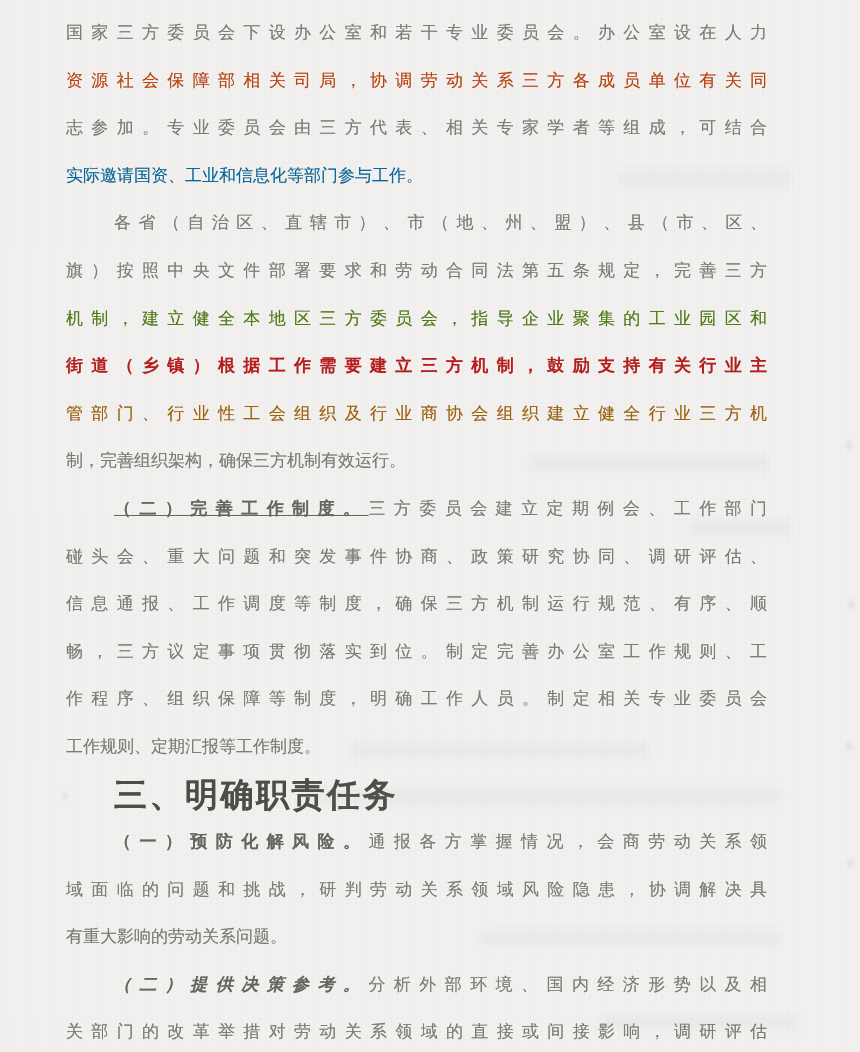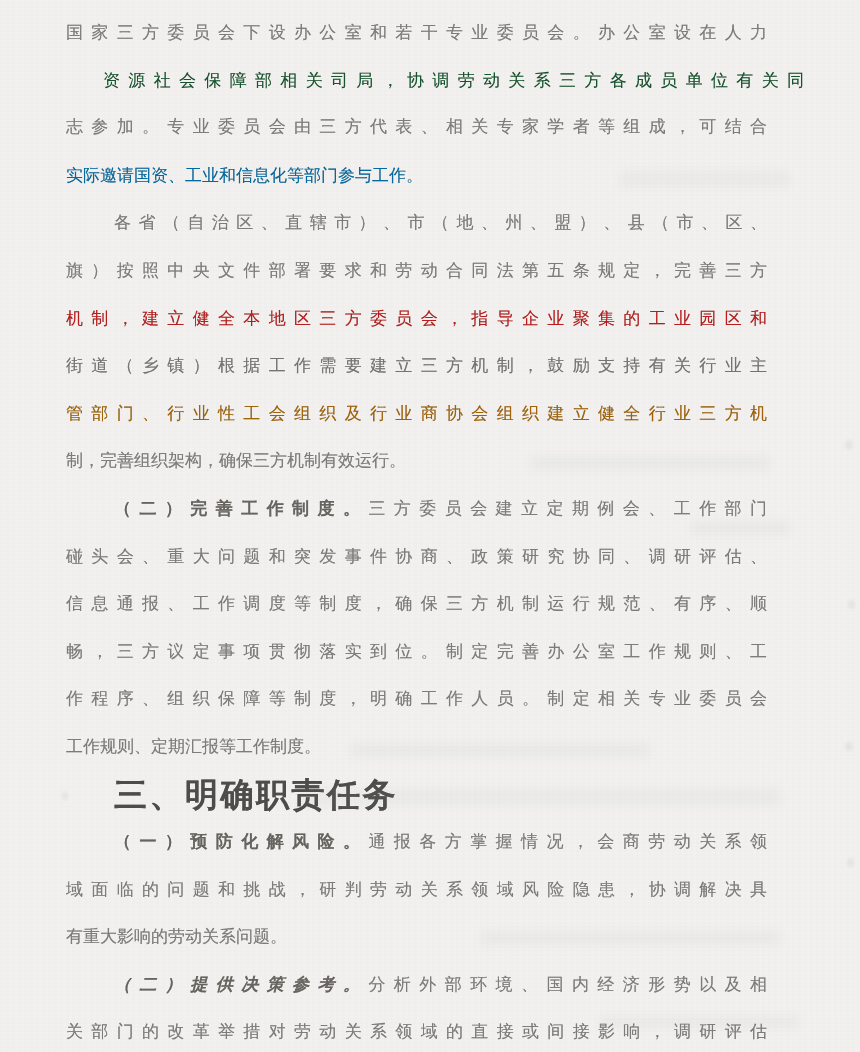--- a/index.html
+++ b/index.html
@@ -78,30 +78,30 @@
     pointer-events: none;
   }
 </style>
 </head>
 <body style="background: rgb(242, 241, 239);">
 
 <div class="paper-texture"></div>
 
 <div class="textblock">
   <div class="line fill" style="color: rgb(126, 124, 120);"><span>国家三方委员会下设办公室和若干专业委员会。办公室设在人力</span></div>
-  <div class="line fill" style="color: #14532d; margin-left: 37px;"><span>资源社会保障部相关司局，协调劳动关系三方各成员单位有关同</span></div>
-  <div class="line fill" style="color: rgb(126, 124, 120); font-family: Liberation Mono, monospace;"><span>志参加。专业委员会由三方代表、相关专家学者等组成，可结合</span></div>
+  <div class="line fill" style="color: #c2410c;"><span>资源社会保障部相关司局，协调劳动关系三方各成员单位有关同</span></div>
+  <div class="line fill" style="color: rgb(126, 124, 120);"><span>志参加。专业委员会由三方代表、相关专家学者等组成，可结合</span></div>
   <div class="line" style="color: #0369a1;"><span>实际邀请国资、工业和信息化等部门参与工作。</span></div>
   <div class="line fill indent" style="color: rgb(126, 124, 120);"><span>各省（自治区、直辖市）、市（地、州、盟）、县（市、区、</span></div>
   <div class="line fill" style="color: rgb(126, 124, 120);"><span>旗）按照中央文件部署要求和劳动合同法第五条规定，完善三方</span></div>
-  <div class="line fill" style="color: #b91c1c;"><span>机制，建立健全本地区三方委员会，指导企业聚集的工业园区和</span></div>
-  <div class="line fill" style="color: #737373;"><span>街道（乡镇）根据工作需要建立三方机制，鼓励支持有关行业主</span></div>
+  <div class="line fill" style="color: #4d7c0f;"><span>机制，建立健全本地区三方委员会，指导企业聚集的工业园区和</span></div>
+  <div class="line fill" style="color: #b91c1c; font-weight: bold;"><span>街道（乡镇）根据工作需要建立三方机制，鼓励支持有关行业主</span></div>
   <div class="line fill" style="color: #a16207;"><span>管部门、行业性工会组织及行业商协会组织建立健全行业三方机</span></div>
   <div class="line" style="color: rgb(126, 124, 120);"><span>制，完善组织架构，确保三方机制有效运行。</span></div>
-  <div class="line fill indent" style="color: rgb(126, 124, 120);"><span class="lead" style="color: rgb(102, 100, 95);">（二）完善工作制度。</span><span>三方委员会建立定期例会、工作部门</span></div>
+  <div class="line fill indent" style="color: rgb(126, 124, 120);"><span class="lead" style="color: rgb(102, 100, 95); text-decoration: underline;">（二）完善工作制度。</span><span>三方委员会建立定期例会、工作部门</span></div>
   <div class="line fill" style="color: rgb(126, 124, 120);"><span>碰头会、重大问题和突发事件协商、政策研究协同、调研评估、</span></div>
   <div class="line fill" style="color: rgb(126, 124, 120);"><span>信息通报、工作调度等制度，确保三方机制运行规范、有序、顺</span></div>
   <div class="line fill" style="color: rgb(126, 124, 120);"><span>畅，三方议定事项贯彻落实到位。制定完善办公室工作规则、工</span></div>
   <div class="line fill" style="color: rgb(126, 124, 120);"><span>作程序、组织保障等制度，明确工作人员。制定相关专业委员会</span></div>
   <div class="line" style="color: rgb(126, 124, 120);"><span>工作规则、定期汇报等工作制度。</span></div>
   <div class="line heading indent" style="color: rgb(77, 76, 73);"><span>三、明确职责任务</span></div>
   <div class="line fill indent" style="color: rgb(126, 124, 120);"><span class="lead" style="color: rgb(102, 100, 95);">（一）预防化解风险。</span><span>通报各方掌握情况，会商劳动关系领</span></div>
   <div class="line fill" style="color: rgb(126, 124, 120);"><span>域面临的问题和挑战，研判劳动关系领域风险隐患，协调解决具</span></div>
   <div class="line" style="color: rgb(126, 124, 120);"><span>有重大影响的劳动关系问题。</span></div>
   <div class="line fill indent" style="color: rgb(126, 124, 120);"><span class="lead" style="color: rgb(102, 100, 95); font-style: italic;">（二）提供决策参考。</span><span>分析外部环境、国内经济形势以及相</span></div>

